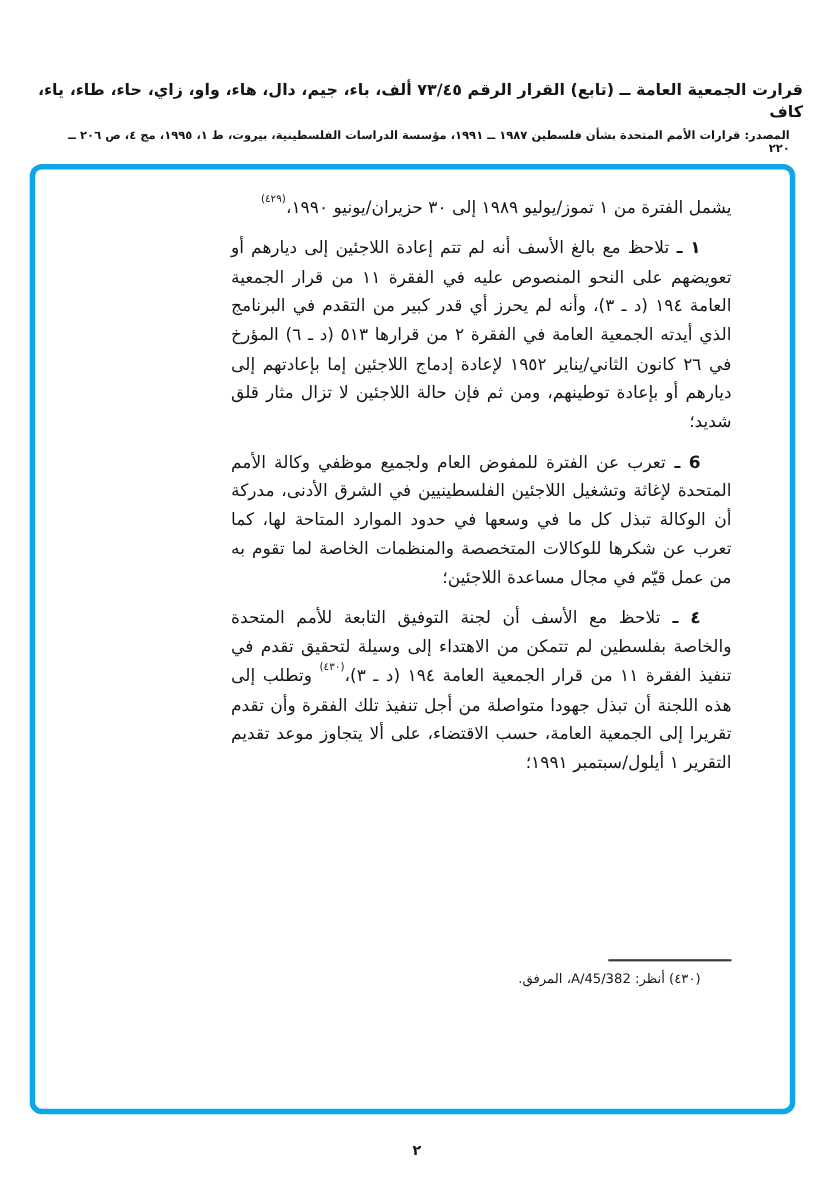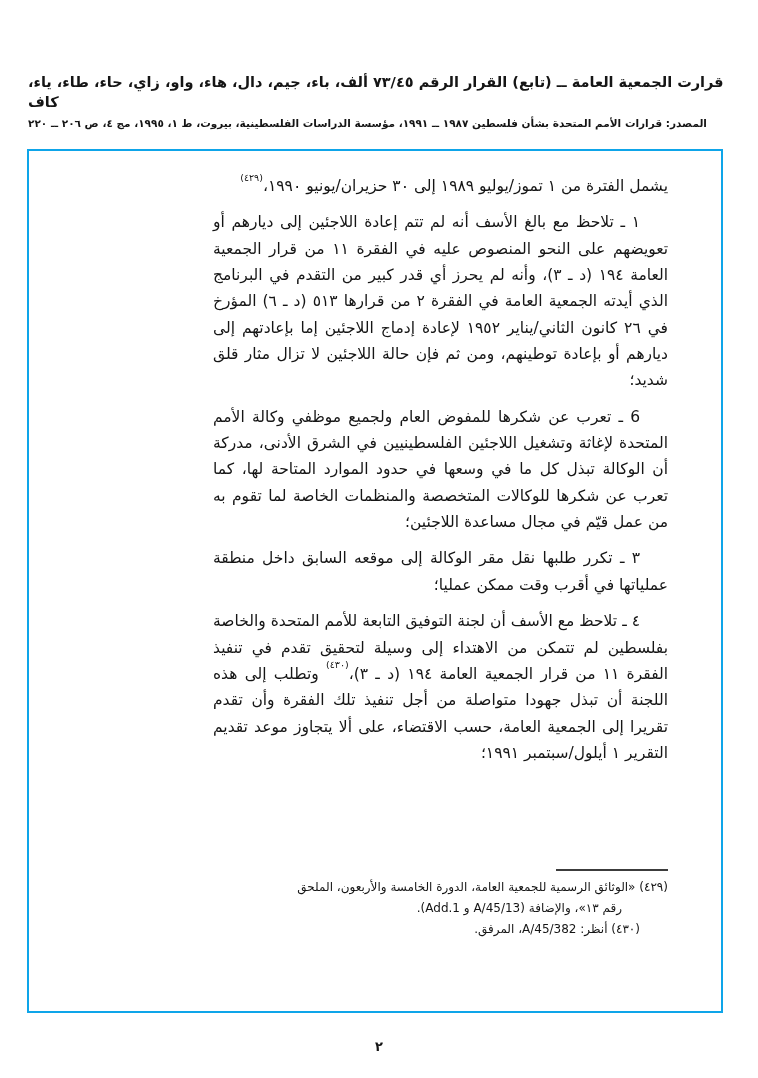--- a/index.html
+++ b/index.html
@@ -5,41 +5,41 @@
   html, body { margin: 0; padding: 0; }
   body {
     width: 758px; height: 1078px;
     background: #ffffff;
     position: relative;
     font-family: "DejaVu Sans", sans-serif;
     color: #151515;
   }
   .doc-header {
     position: absolute; top: 72px; left: 0; width: 758px;
-    text-align: left; direction: rtl;
+    text-align: right; direction: rtl;
   }
   .hdr-title { font-size: 14.5px; font-weight: bold; line-height: 1.4; padding: 0 28px; }
-  .hdr-source { font-size: 10.5px; font-weight: bold; margin-top: 4px; padding: 0 28px; }
+  .hdr-source { font-size: 10.5px; font-weight: bold; margin-top: 4px; padding: 0 40px; }
   .frame {
     position: absolute; left: 27px; top: 149px;
     width: 696px; height: 864px;
     box-sizing: border-box;
-    border: 2px solid #0ea5e9;
-    border-radius: 0;
+    border: 5px solid #0ea5e9;
+    border-radius: 11px;
     background: #ffffff;
   }
   .text-col {
     position: absolute; top: 22px; right: 53px; width: 455px;
     direction: rtl; text-align: justify;
     font-size: 15.5px; line-height: 1.7;
   }
   .para { margin: 0 0 10px 0; }
   .para.indent { text-indent: 28px; }
   .lead { font-weight: normal; }
-  .num { font-weight: normal; }
+  .num { font-weight: bold; }
   sup.fnref { font-size: 9.5px; line-height: 0; position: relative; top: -0.45em; }
   .footnotes {
     position: absolute; top: 718px; right: 53px; width: 372px;
     direction: rtl; text-align: right;
     font-size: 12px; line-height: 1.75;
   }
   .fn-rule { width: 112px; height: 2px; background: #3c3c3c; margin: 0 0 6px 0; }
   .fn { margin: 0; }
   .fn.hang { padding-right: 46px; text-indent: -46px; }
   .fn.indent2 { padding-right: 28px; }
@@ -59,32 +59,30 @@
   </header>
 
   <div class="frame">
 
     <div class="text-col">
 
       <p class="para"><span>يشمل الفترة من ١ تموز/يوليو ١٩٨٩ إلى ٣٠ حزيران/يونيو ١٩٩٠،</span><sup class="fnref">(٤٢٩)</sup></p>
 
       <p class="para indent"><span class="num">١ ـ </span><span class="lead">تلاحظ مع بالغ الأسف</span><span> أنه لم تتم إعادة اللاجئين إلى ديارهم أو تعويضهم على النحو المنصوص عليه في الفقرة ١١ من قرار الجمعية العامة ١٩٤ (د ـ ٣)، وأنه لم يحرز أي قدر كبير من التقدم في البرنامج الذي أيدته الجمعية العامة في الفقرة ٢ من قرارها ٥١٣ (د ـ ٦) المؤرخ في ٢٦ كانون الثاني/يناير ١٩٥٢ لإعادة إدماج اللاجئين إما بإعادتهم إلى ديارهم أو بإعادة توطينهم، ومن ثم فإن حالة اللاجئين لا تزال مثار قلق شديد؛</span></p>
 
-      <p class="para indent"><span class="num">6 ـ </span><span class="lead">تعرب عن شكرها</span><span> للمفوض العام ولجميع موظفي وكالة الأمم المتحدة لإغاثة وتشغيل اللاجئين الفلسطينيين في الشرق الأدنى، مدركة أن الوكالة تبذل كل ما في وسعها في حدود الموارد المتاحة لها، كما تعرب عن شكرها للوكالات المتخصصة والمنظمات الخاصة لما تقوم به من عمل قيّم في مجال مساعدة اللاجئين؛</span></p>
+      <p class="para indent"><span class="num">6 ـ </span><span class="lead">تعرب عن الفترة</span><span> للمفوض العام ولجميع موظفي وكالة الأمم المتحدة لإغاثة وتشغيل اللاجئين الفلسطينيين في الشرق الأدنى، مدركة أن الوكالة تبذل كل ما في وسعها في حدود الموارد المتاحة لها، كما تعرب عن شكرها للوكالات المتخصصة والمنظمات الخاصة لما تقوم به من عمل قيّم في مجال مساعدة اللاجئين؛</span></p>
 
-      <p class="para indent"><span class="num">٣ ـ </span><span class="lead">تكرر طلبها</span><span> نقل مقر الوكالة إلى موقعه السابق داخل منطقة عملياتها في أقرب وقت ممكن عمليا؛</span></p>
 
       <p class="para indent"><span class="num">٤ ـ </span><span class="lead">تلاحظ مع الأسف</span><span> أن لجنة التوفيق التابعة للأمم المتحدة والخاصة بفلسطين لم تتمكن من الاهتداء إلى وسيلة لتحقيق تقدم في تنفيذ الفقرة ١١ من قرار الجمعية العامة ١٩٤ (د ـ ٣)،</span><sup class="fnref">(٤٣٠)</sup><span> وتطلب إلى هذه اللجنة أن تبذل جهودا متواصلة من أجل تنفيذ تلك الفقرة وأن تقدم تقريرا إلى الجمعية العامة، حسب الاقتضاء، على ألا يتجاوز موعد تقديم التقرير ١ أيلول/سبتمبر ١٩٩١؛</span></p>
 
 
     </div>
 
     <div class="footnotes">
       <div class="fn-rule"></div>
-      <p class="fn hang">(٤٢٩) «الوثائق الرسمية للجمعية العامة، الدورة الخامسة والأربعون، الملحق رقم ١٣»، والإضافة (A/45/13 و Add.1).</p>
       <p class="fn indent2">(٤٣٠) أنظر: A/45/382، المرفق.</p>
     </div>
 
   </div>
 
   <div class="page-number">٢</div>
 
 </div>
 
 </body></html>

